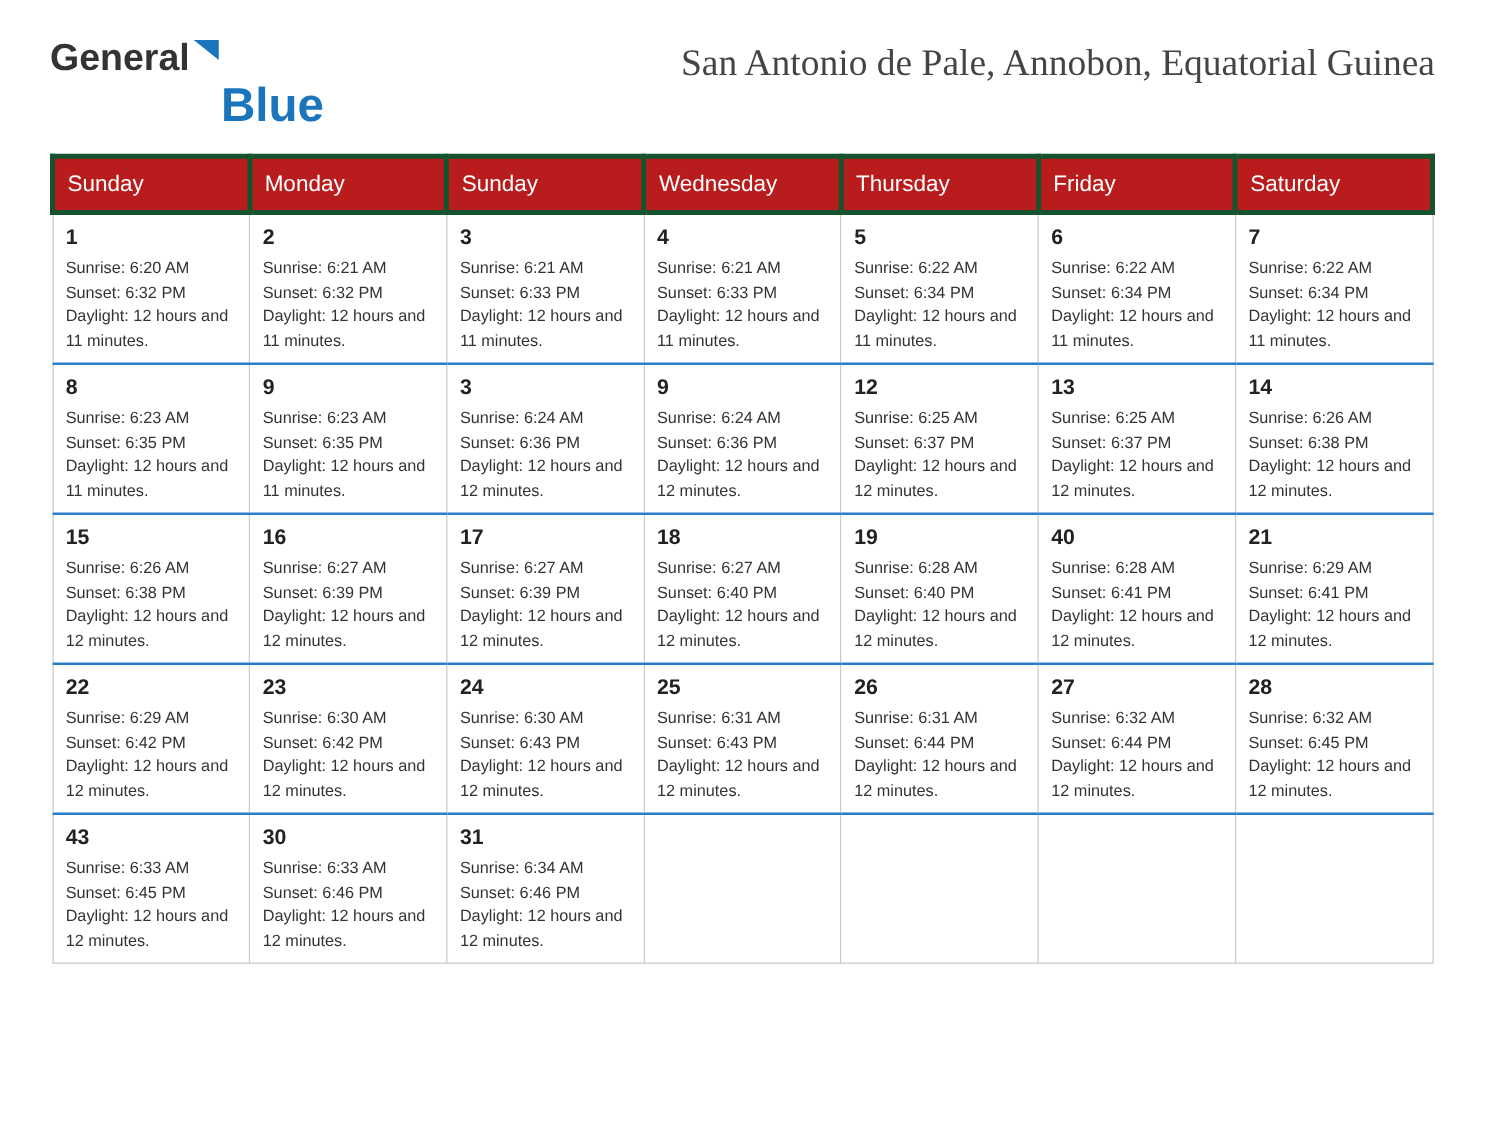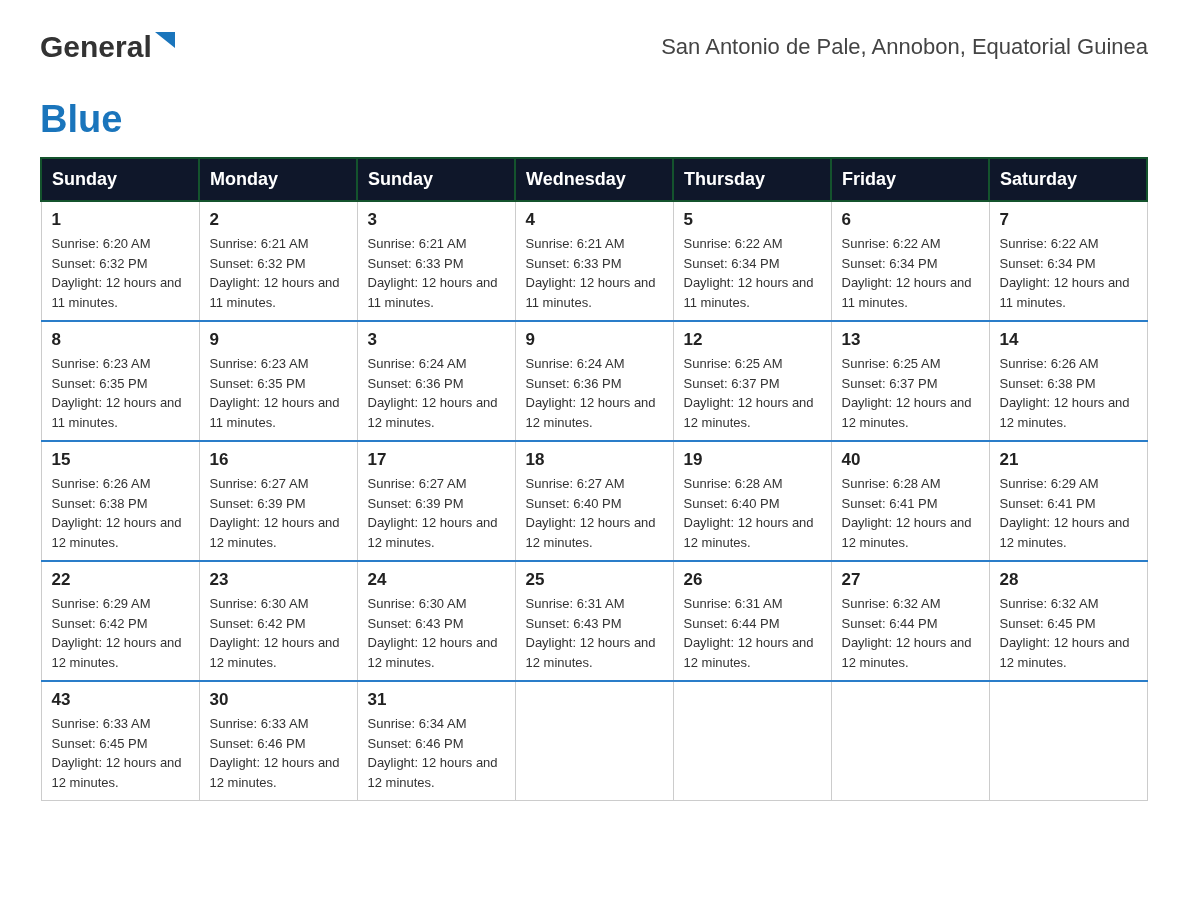--- a/index.html
+++ b/index.html
@@ -11,50 +11,51 @@
       min-height: 918px;
     }
     .header {
       display: flex;
       justify-content: space-between;
       align-items: flex-start;
       margin-bottom: 8px;
     }
     .logo {
       display: flex;
-      flex-direction: column;
+      flex-direction: row;
       align-items: flex-start;
     }
     .title-section {
       text-align: right;
     }
     .month-title {
       font-size: 52px;
       font-weight: bold;
       color: #222;
       line-height: 1.1;
     }
     .location-title {
-      font-size: 22px;
+      font-size: 30px;
       color: #444;
       margin-top: 4px;
+      font-family: Liberation Serif, serif;
     }
     .calendar {
       width: 100%;
       border-collapse: collapse;
       margin-top: 16px;
     }
     .calendar th {
-      background-color: #0f172a;
+      background-color: #b91c1c;
       color: #fff;
       font-size: 18px;
-      font-weight: bold;
+      font-weight: normal;
       padding: 10px 10px;
       text-align: left;
-      border: 2px solid #14532d;
+      border: 4px solid #14532d;
     }
     .calendar td {
       vertical-align: top;
       padding: 8px 10px;
       border: 1px solid #ccc;
       border-top: 2px solid #2a7dc9;
       width: 14.28%;
       font-size: 13px;
       color: #333;
       min-height: 100px;

